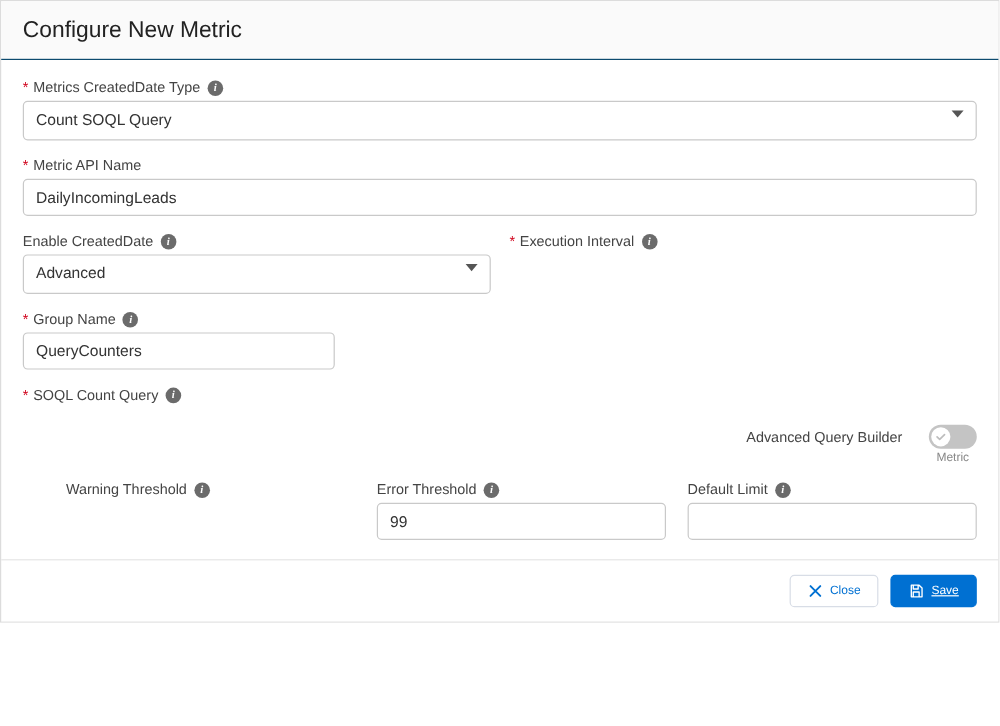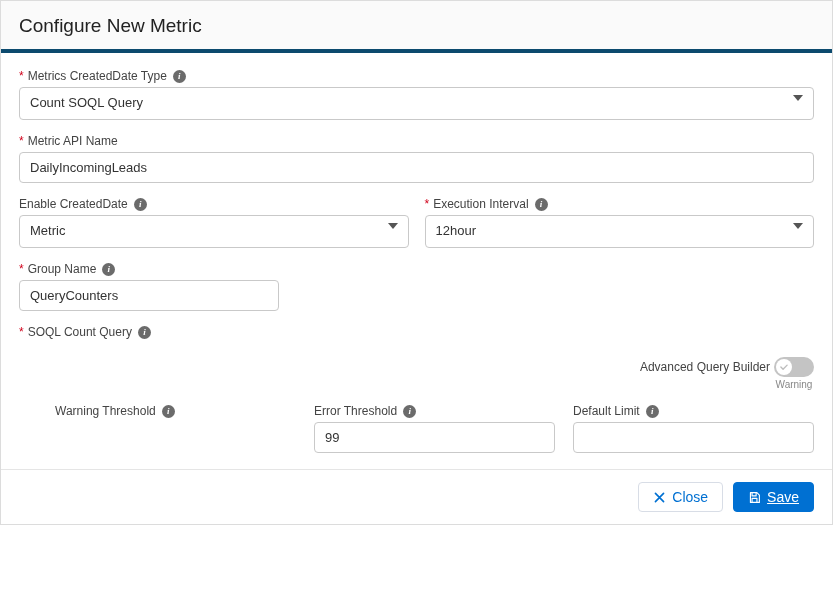--- a/index.html
+++ b/index.html
@@ -23,21 +23,21 @@
   }
   .dialog {
     width: 833px;
     border: 1px solid #dcdcdc;
     background: #fff;
     display: flex;
     flex-direction: column;
   }
   .header {
     padding: 14px 18px 12px;
-    border-bottom: 4px solid #0c4a6e;
+    border-bottom: 1px solid #0c4a6e;
     background: #fafafa;
   }
   .header h1 {
     margin: 0;
     font-size: 19px;
     font-weight: 400;
     color: #222;
   }
   .body {
     padding: 16px 18px 6px;
@@ -106,21 +106,21 @@
   }
   .textarea {
     resize: both;
     min-height: 54px;
     line-height: 1.4;
   }
   .adv-row {
     display: flex;
     align-items: flex-start;
     justify-content: flex-end;
-    gap: 4px;
+    gap: 22px;
     margin-bottom: 14px;
     font-size: 12px;
     color: var(--label);
   }
   .adv-label { padding-top: 3px; }
   .toggle-col {
     display: flex;
     flex-direction: column;
     align-items: center;
     gap: 2px;
@@ -166,21 +166,21 @@
     display: flex;
     justify-content: flex-end;
     gap: 10px;
     background: #fafafa00;
   }
   .btn {
     display: inline-flex;
     align-items: center;
     gap: 6px;
     border-radius: 4px;
-    font-size: 14px;
+    font-size: 10px;
     padding: 6px 14px;
     cursor: pointer;
     border: 1px solid var(--border-light);
     background: #fff;
     color: var(--accent);
   }
   .btn.primary {
     background: var(--accent);
     border-color: var(--accent);
     color: #fff;
@@ -223,33 +223,29 @@
       </div>
     </div>
 
     <div class="row">
       <div class="field">
         <div class="label-row">
           <span>Enable CreatedDate</span>
           <span class="info-icon">i</span>
         </div>
         <div class="select">
-          <span>Metric</span>
+          <span>Advanced</span>
           <span class="caret"></span>
         </div>
       </div>
       <div class="field">
         <div class="label-row">
           <span class="req">*</span>
           <span>Execution Interval</span>
           <span class="info-icon">i</span>
-        </div>
-        <div class="select">
-          <span>12hour</span>
-          <span class="caret"></span>
         </div>
       </div>
     </div>
 
     <div class="row">
       <div class="field small">
         <div class="label-row">
           <span class="req">*</span>
           <span>Group Name</span>
           <span class="info-icon">i</span>
@@ -271,21 +267,21 @@
     <div class="adv-row">
       <span class="adv-label">Advanced Query Builder</span>
       <div class="toggle-col">
         <div class="toggle">
           <div class="knob">
             <svg viewBox="0 0 16 16">
               <path d="M3 8 L6.5 11.5 L13 5" stroke="#bdbdbd" stroke-width="2.2" fill="none" stroke-linecap="round" stroke-linejoin="round"></path>
             </svg>
           </div>
         </div>
-        <span class="toggle-sub">Warning</span>
+        <span class="toggle-sub">Metric</span>
       </div>
     </div>
 
     <div class="thresholds">
       <div class="field">
         <div class="label-row">
           <span>Warning Threshold</span>
           <span class="info-icon">i</span>
         </div>
       </div>

